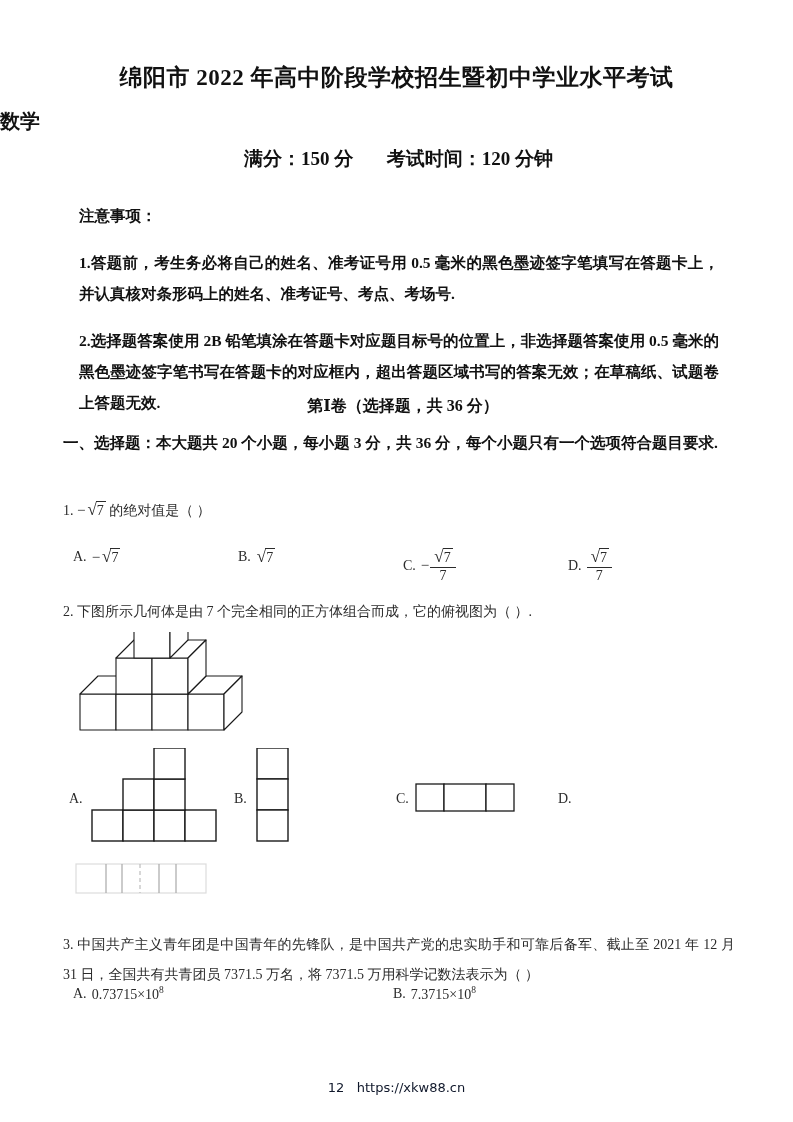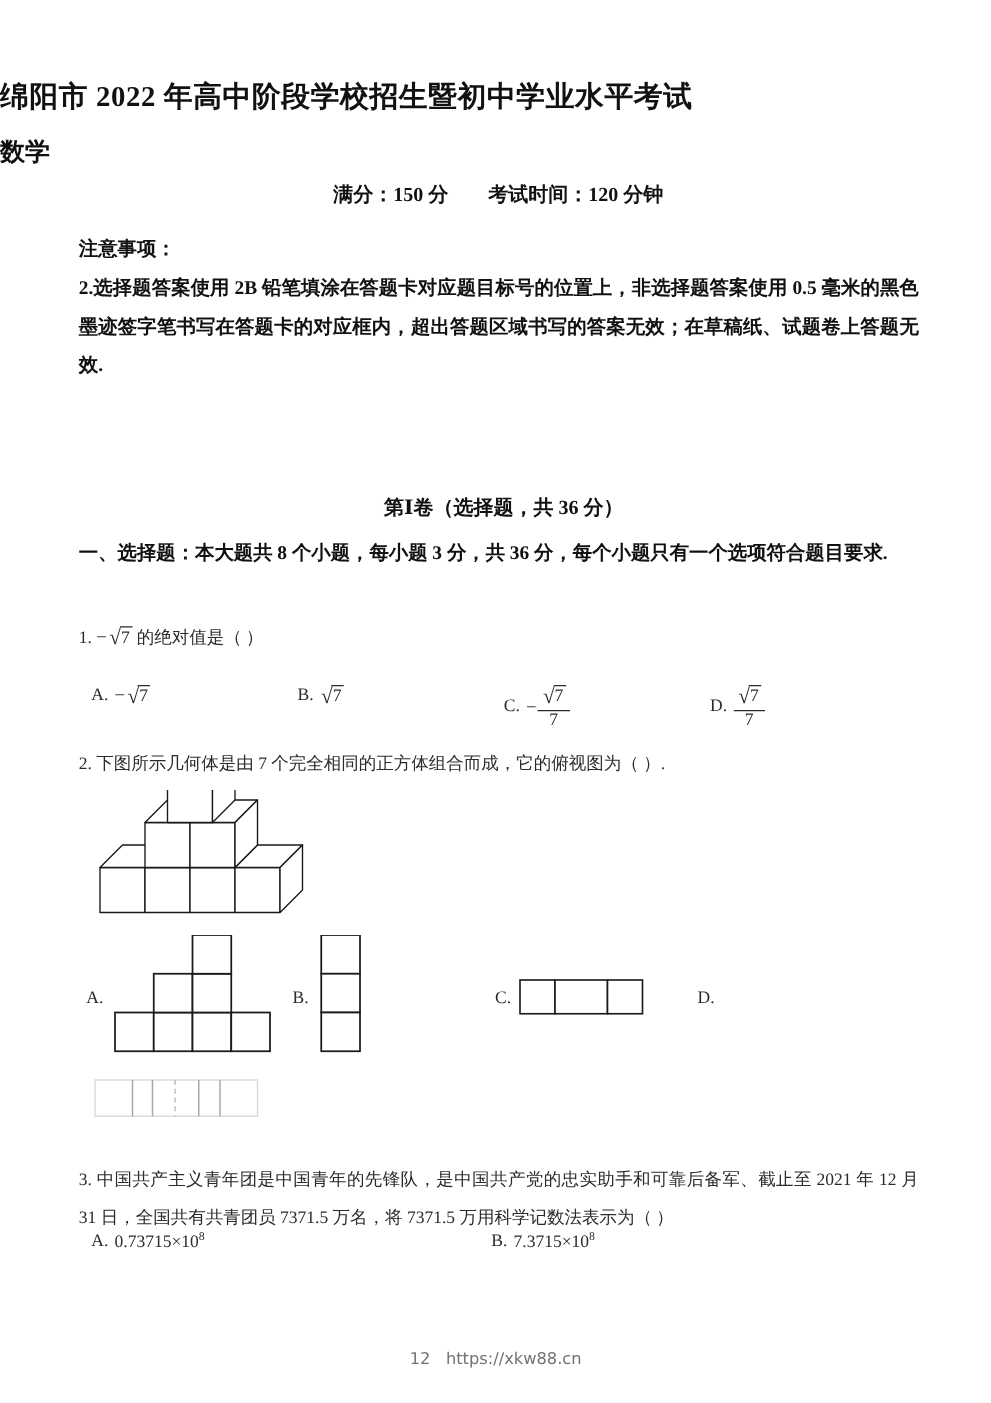--- a/index.html
+++ b/index.html
@@ -20,55 +20,56 @@
     inset: 0;
     padding: 0;
   }
 
   
   .doc-title {
     position: absolute;
     left: 0;
     right: 0;
     top: 62px;
+    text-align: center;
     font-size: 23px;
     font-weight: bold;
     letter-spacing: 0.5px;
   }
   .doc-subject {
     position: absolute;
     left: 0;
     right: 0;
     top: 108px;
     font-size: 20px;
     font-weight: bold;
   }
   .doc-meta {
     position: absolute;
     left: 4px;
     right: 0;
     top: 146px;
     text-align: center;
-    font-size: 16px;
+    font-size: 19px;
     font-weight: bold;
   }
   .doc-meta .gap { display: inline-block; width: 24px; }
 
   
   .notice-block {
     position: absolute;
     left: 63px;
     right: 58px;
     top: 184px;
     font-size: 15.5px;
     font-weight: bold;
     line-height: 31px;
   }
   .notice-block p {
-    margin: 0;
+    margin: 16px;
     text-align: justify;
     text-justify: inter-ideograph;
   }
 
   .section-heading {
     position: absolute;
     left: 0;
     right: 0;
     top: 396px;
     text-align: center;
@@ -172,44 +173,45 @@
   }
 
   
   .footer {
     position: absolute;
     left: 0;
     right: 0;
     top: 1080px;
     text-align: center;
     font-size: 13px;
-    color: #737373;
+    color: #0f172a;
     font-family: "DejaVu Sans", "Liberation Sans", sans-serif;
   }
 </style>
 </head>
 <body>
 
 <div class="page">
 
   <div class="doc-title">绵阳市 2022 年高中阶段学校招生暨初中学业水平考试</div>
   <div class="doc-subject">数学</div>
   <div class="doc-meta">
     <span>满分：150 分</span>
     <span class="gap"></span>
     <span>考试时间：120 分钟</span>
   </div>
 
   <div class="notice-block">
     <p>注意事项：</p>
+    <p>1.答题前，考生务必将自己的姓名、准考证号用 0.5 毫米的黑色墨迹签字笔填写在答题卡上，并认真核对条形码上的姓名、准考证号、考点、考场号.</p>
     <p>2.选择题答案使用 2B 铅笔填涂在答题卡对应题目标号的位置上，非选择题答案使用 0.5 毫米的黑色墨迹签字笔书写在答题卡的对应框内，超出答题区域书写的答案无效；在草稿纸、试题卷上答题无效.</p>
   </div>
 
   <div class="section-heading">第Ⅰ卷（选择题，共 36 分）</div>
-  <div class="choice-intro">一、选择题：本大题共 8 个小题，每小题 3 分，共 36 分，每个小题只有一个选项符合题目要求.</div>
+  <div class="choice-intro">一、选择题：本大题共 20 个小题，每小题 3 分，共 36 分，每个小题只有一个选项符合题目要求.</div>
 
   <div class="q-stem" id="q1-stem">
     <span>1.</span>
     <span class="math">
       <span class="neg">−</span>
         <span class="sqrt">
           <span class="radical">√</span>
           <span class="radicand">7</span>
         </span>
     </span>

